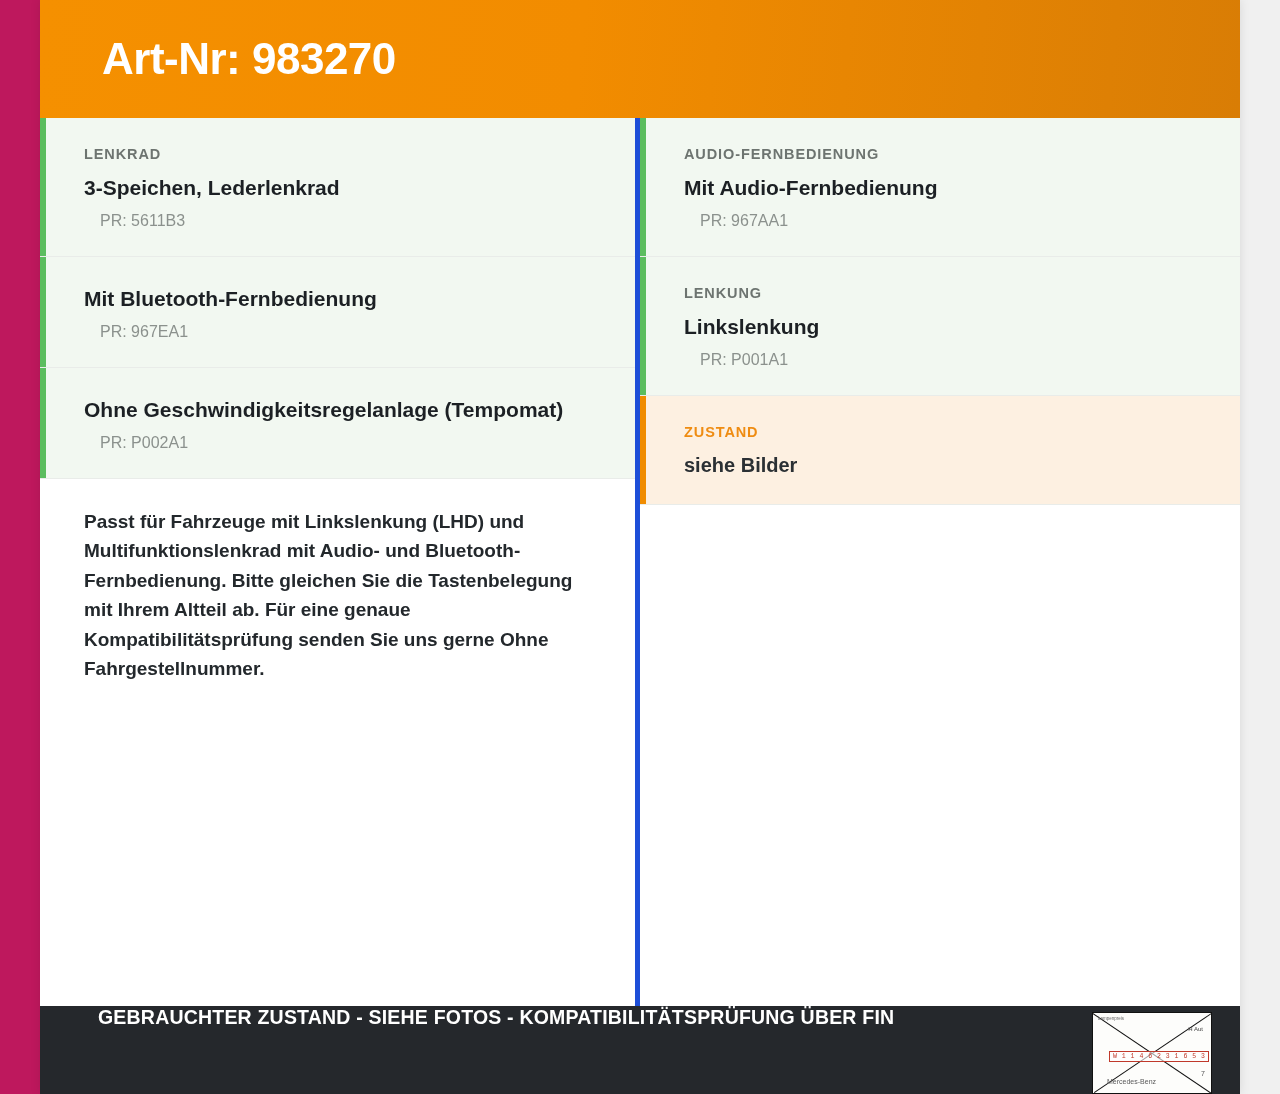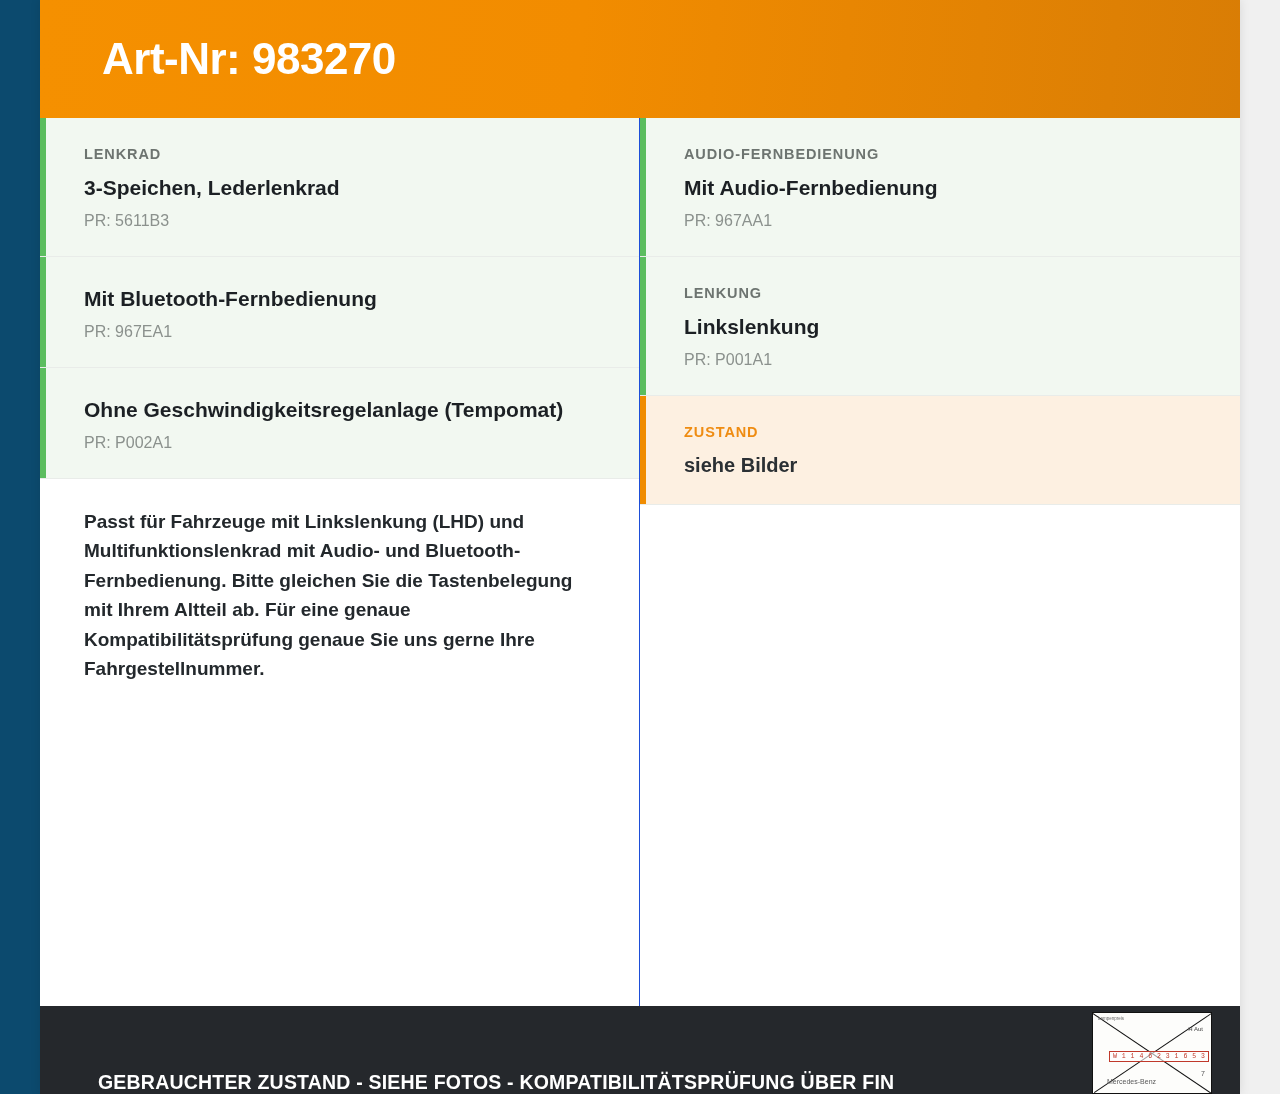--- a/index.html
+++ b/index.html
@@ -9,21 +9,21 @@
     width: 1280px;
     height: 1094px;
     background: #f0f0f0;
     font-family: "Liberation Sans", sans-serif;
     overflow: hidden;
   }
   #page {
     position: relative;
     width: 1124px;
     height: 1094px;
-    background: #0c4a6e;
+    background: #be185d;
   }
   .sheet {
     position: absolute;
     left: 40px;
     top: 0;
     width: 1200px;
     height: 1094px;
     background: #ffffff;
     box-shadow: 0 0 10px rgba(0,0,0,0.10);
     display: flex;
@@ -49,21 +49,21 @@
     display: flex;
     flex: 1 1 auto;
     min-height: 0;
     border-bottom: 0;
   }
   .col {
     width: 600px;
     display: flex;
     flex-direction: column;
   }
-  .col-left { border-right: 1px solid #1d4ed8; }
+  .col-left { border-right: 5px solid #1d4ed8; }
 
   .card {
     position: relative;
     padding: 28px 44px 26px 44px;
     border-bottom: 1px solid #e9ece9;
     background: #f2f8f1;
   }
   .card.accent-green::before {
     content: "";
     position: absolute;
@@ -103,38 +103,38 @@
     word-break: break-word;
   }
   .card-value.small {
     font-size: 20px;
     font-weight: bold;
     color: #2b3034;
   }
   .card-pr {
     font-size: 16px;
     color: #8b918d;
-    margin: 10px 0 0 0;
+    margin: 10px 0 0 16px;
   }
   .note-body {
     font-size: 19px;
     font-weight: bold;
     line-height: 1.55;
     color: #23282c;
     margin: 0;
   }
   .spacer { flex: 1 1 auto; background: #ffffff; }
 
   
   .footer {
     flex: 0 0 auto;
     height: 88px;
     background: #25282c;
     display: flex;
-    align-items: flex-end;
+    align-items: flex-start;
     position: relative;
   }
   .footer-text {
     color: #ffffff;
     font-size: 19.5px;
     font-weight: bold;
     letter-spacing: 0.2px;
     padding-left: 58px;
   }
   .stamp {
@@ -225,21 +225,21 @@
           <p class="card-value">Mit Bluetooth-Fernbedienung</p>
           <p class="card-pr">PR: 967EA1</p>
         </div>
 
         <div class="card accent-green">
           <p class="card-value">Ohne Geschwindigkeitsregelanlage (Tempomat)</p>
           <p class="card-pr">PR: P002A1</p>
         </div>
 
         <div class="card plain">
-          <p class="note-body">Passt für Fahrzeuge mit Linkslenkung (LHD) und Multifunktionslenkrad mit Audio- und Bluetooth-Fernbedienung. Bitte gleichen Sie die Tastenbelegung mit Ihrem Altteil ab. Für eine genaue Kompatibilitätsprüfung genaue Sie uns gerne Ihre Fahrgestellnummer.</p>
+          <p class="note-body">Passt für Fahrzeuge mit Linkslenkung (LHD) und Multifunktionslenkrad mit Audio- und Bluetooth-Fernbedienung. Bitte gleichen Sie die Tastenbelegung mit Ihrem Altteil ab. Für eine genaue Kompatibilitätsprüfung senden Sie uns gerne Ohne Fahrgestellnummer.</p>
         </div>
 
         <div class="spacer"></div>
       </div>
 
       <div class="col col-right">
 
         <div class="card accent-green">
           <p class="card-label">AUDIO-FERNBEDIENUNG</p>
           <p class="card-value">Mit Audio-Fernbedienung</p>

